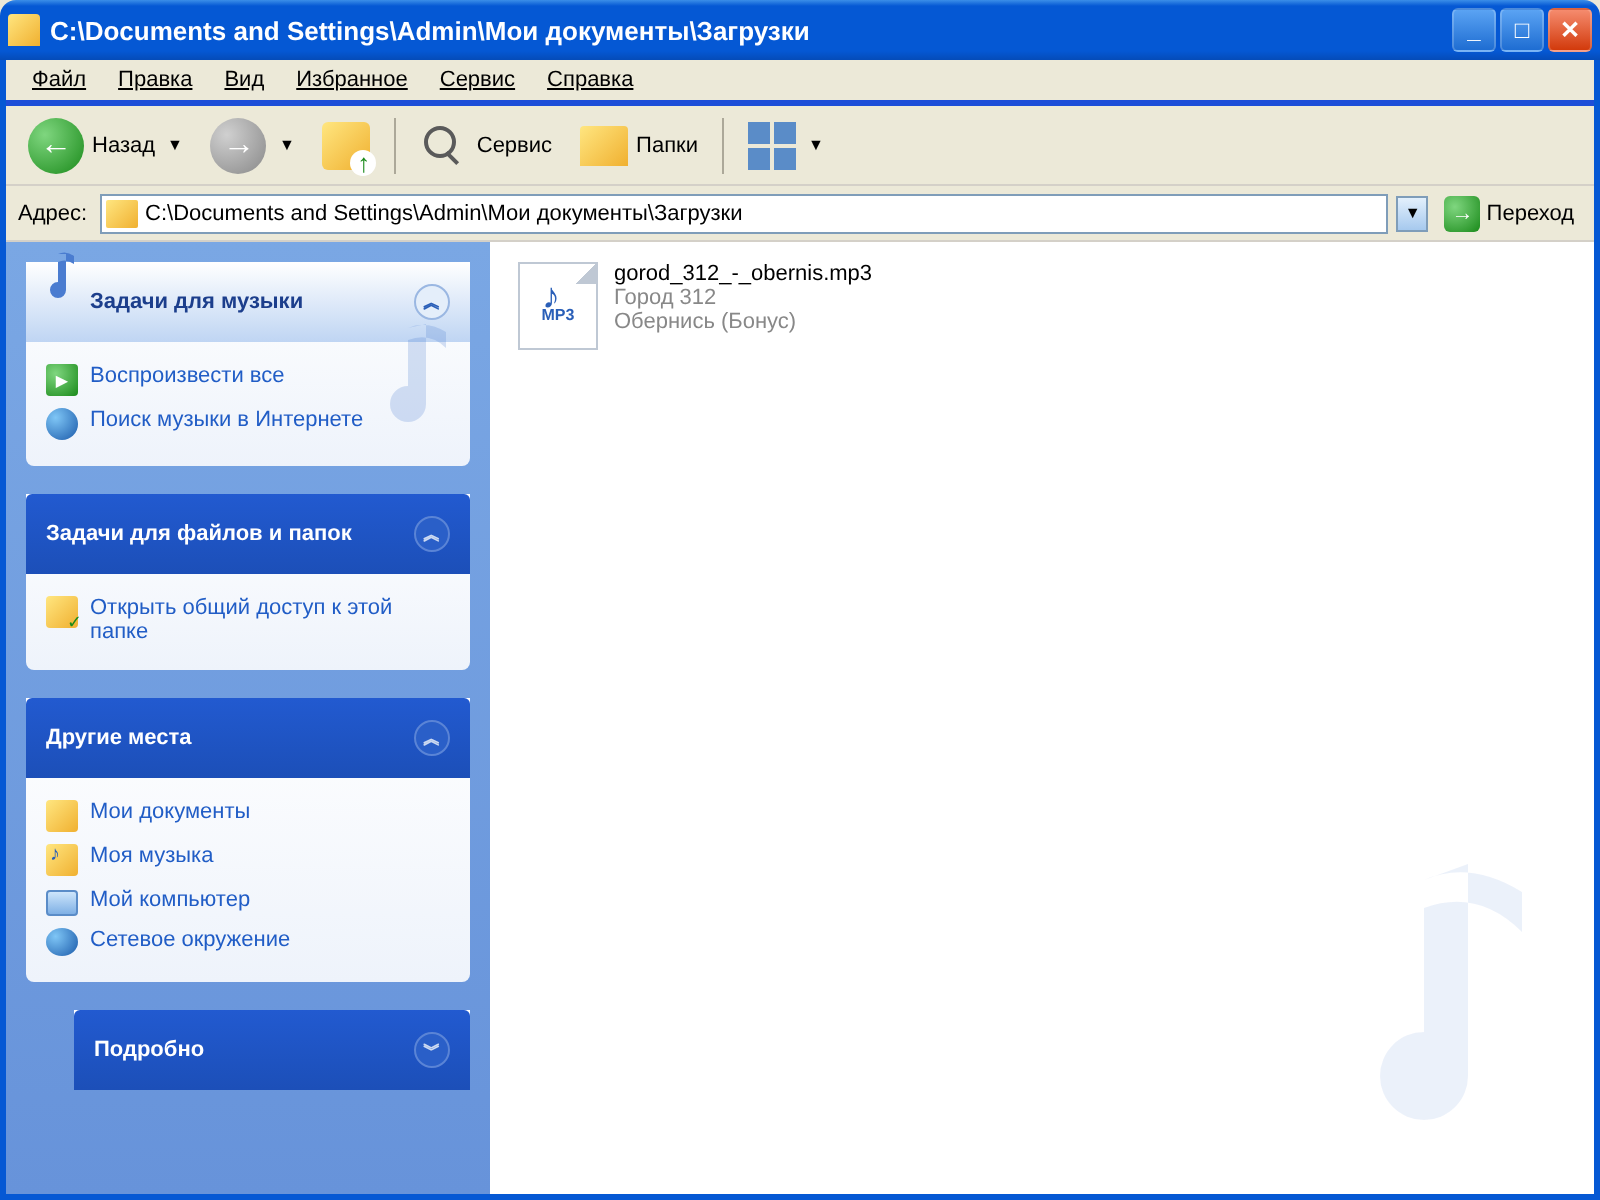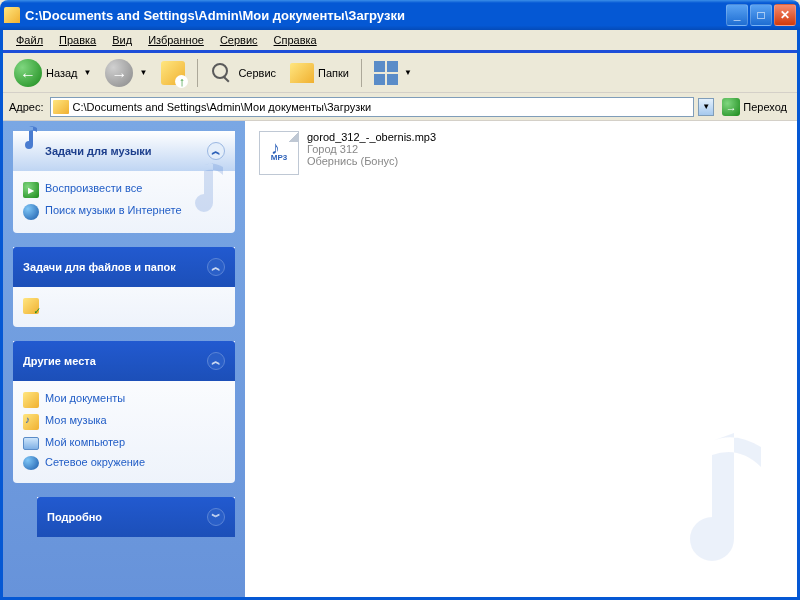--- a/index.html
+++ b/index.html
@@ -188,20 +188,21 @@
       </div>
 
       <div class="panel">
         <div class="panel-header secondary">
           <span>Задачи для файлов и папок</span>
           <span class="chev">︽</span>
         </div>
         <div class="panel-body">
           <div class="task">
             <div class="task-ico ico-share"></div>
+            <span class="task-txt">Открыть общий доступ к этой папке</span>
           </div>
         </div>
       </div>
 
       <div class="panel">
         <div class="panel-header secondary">
           <span>Другие места</span>
           <span class="chev">︽</span>
         </div>
         <div class="panel-body">

